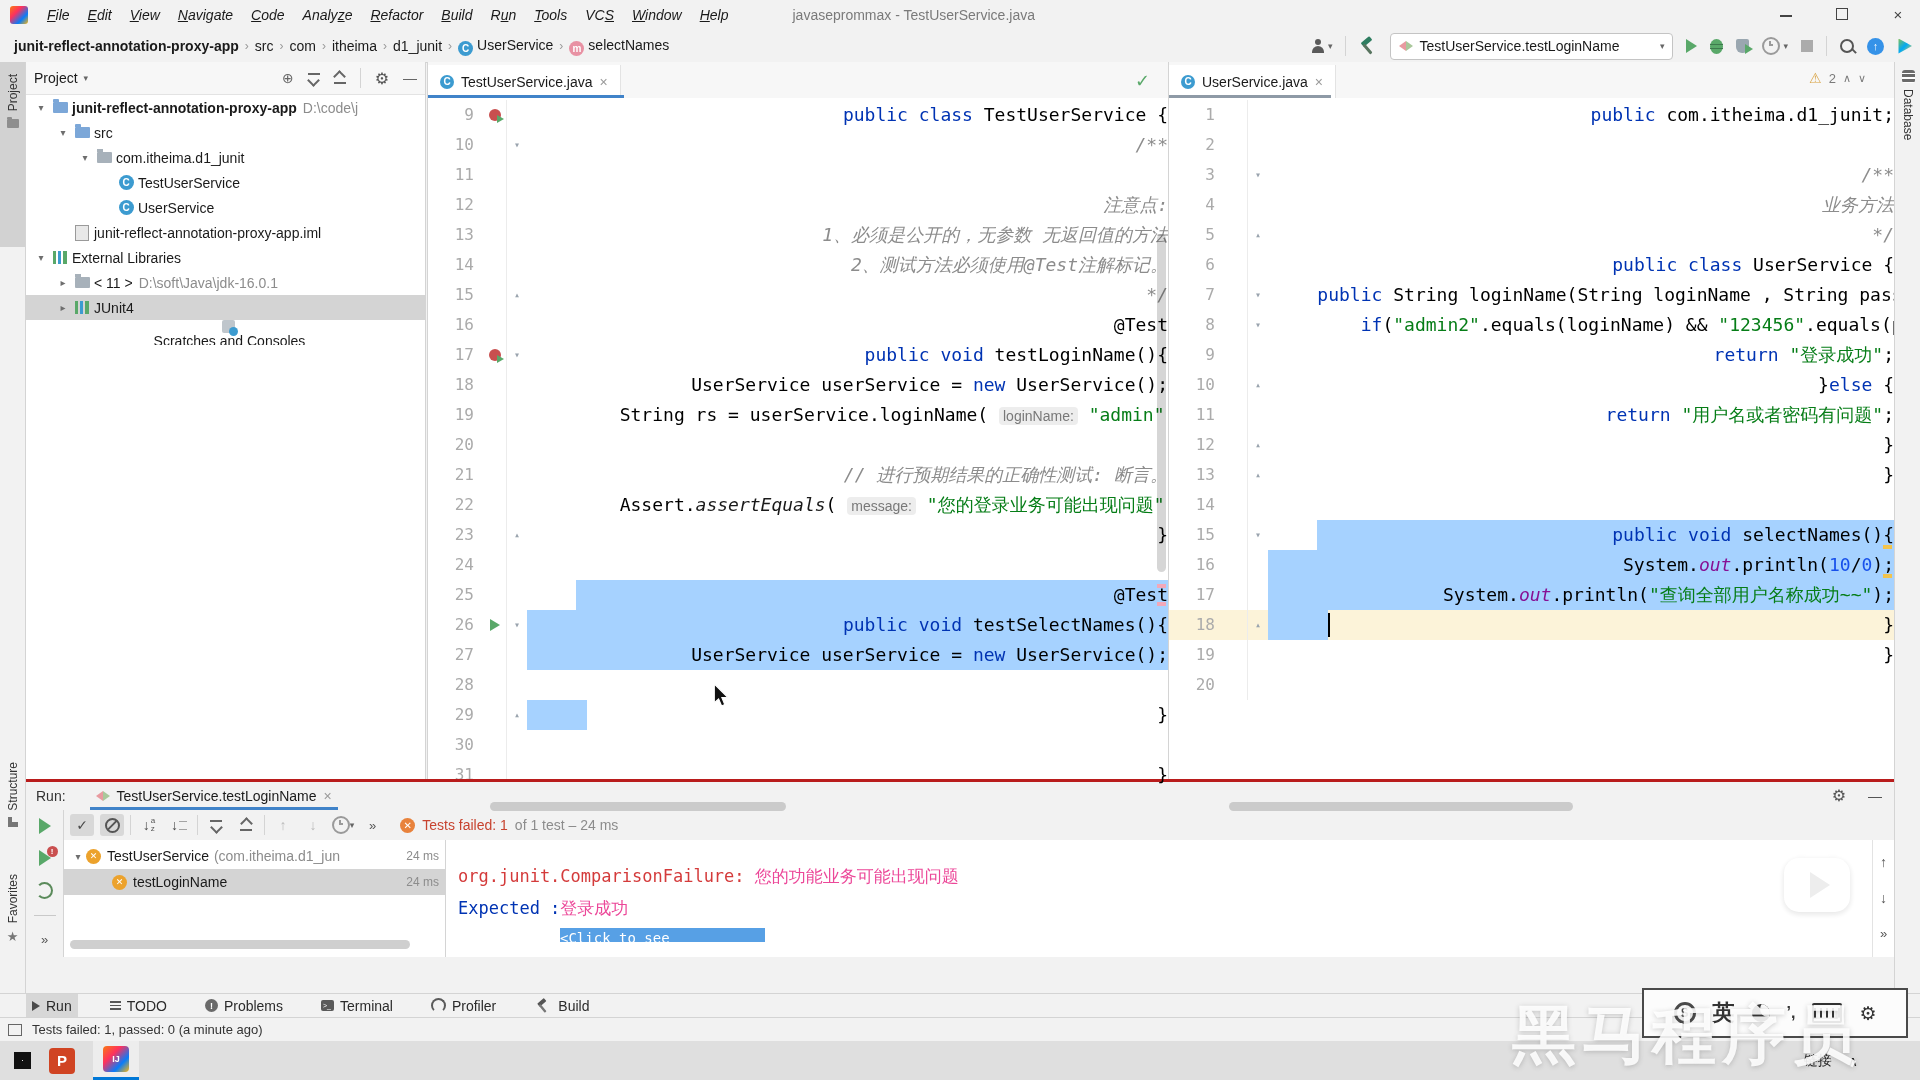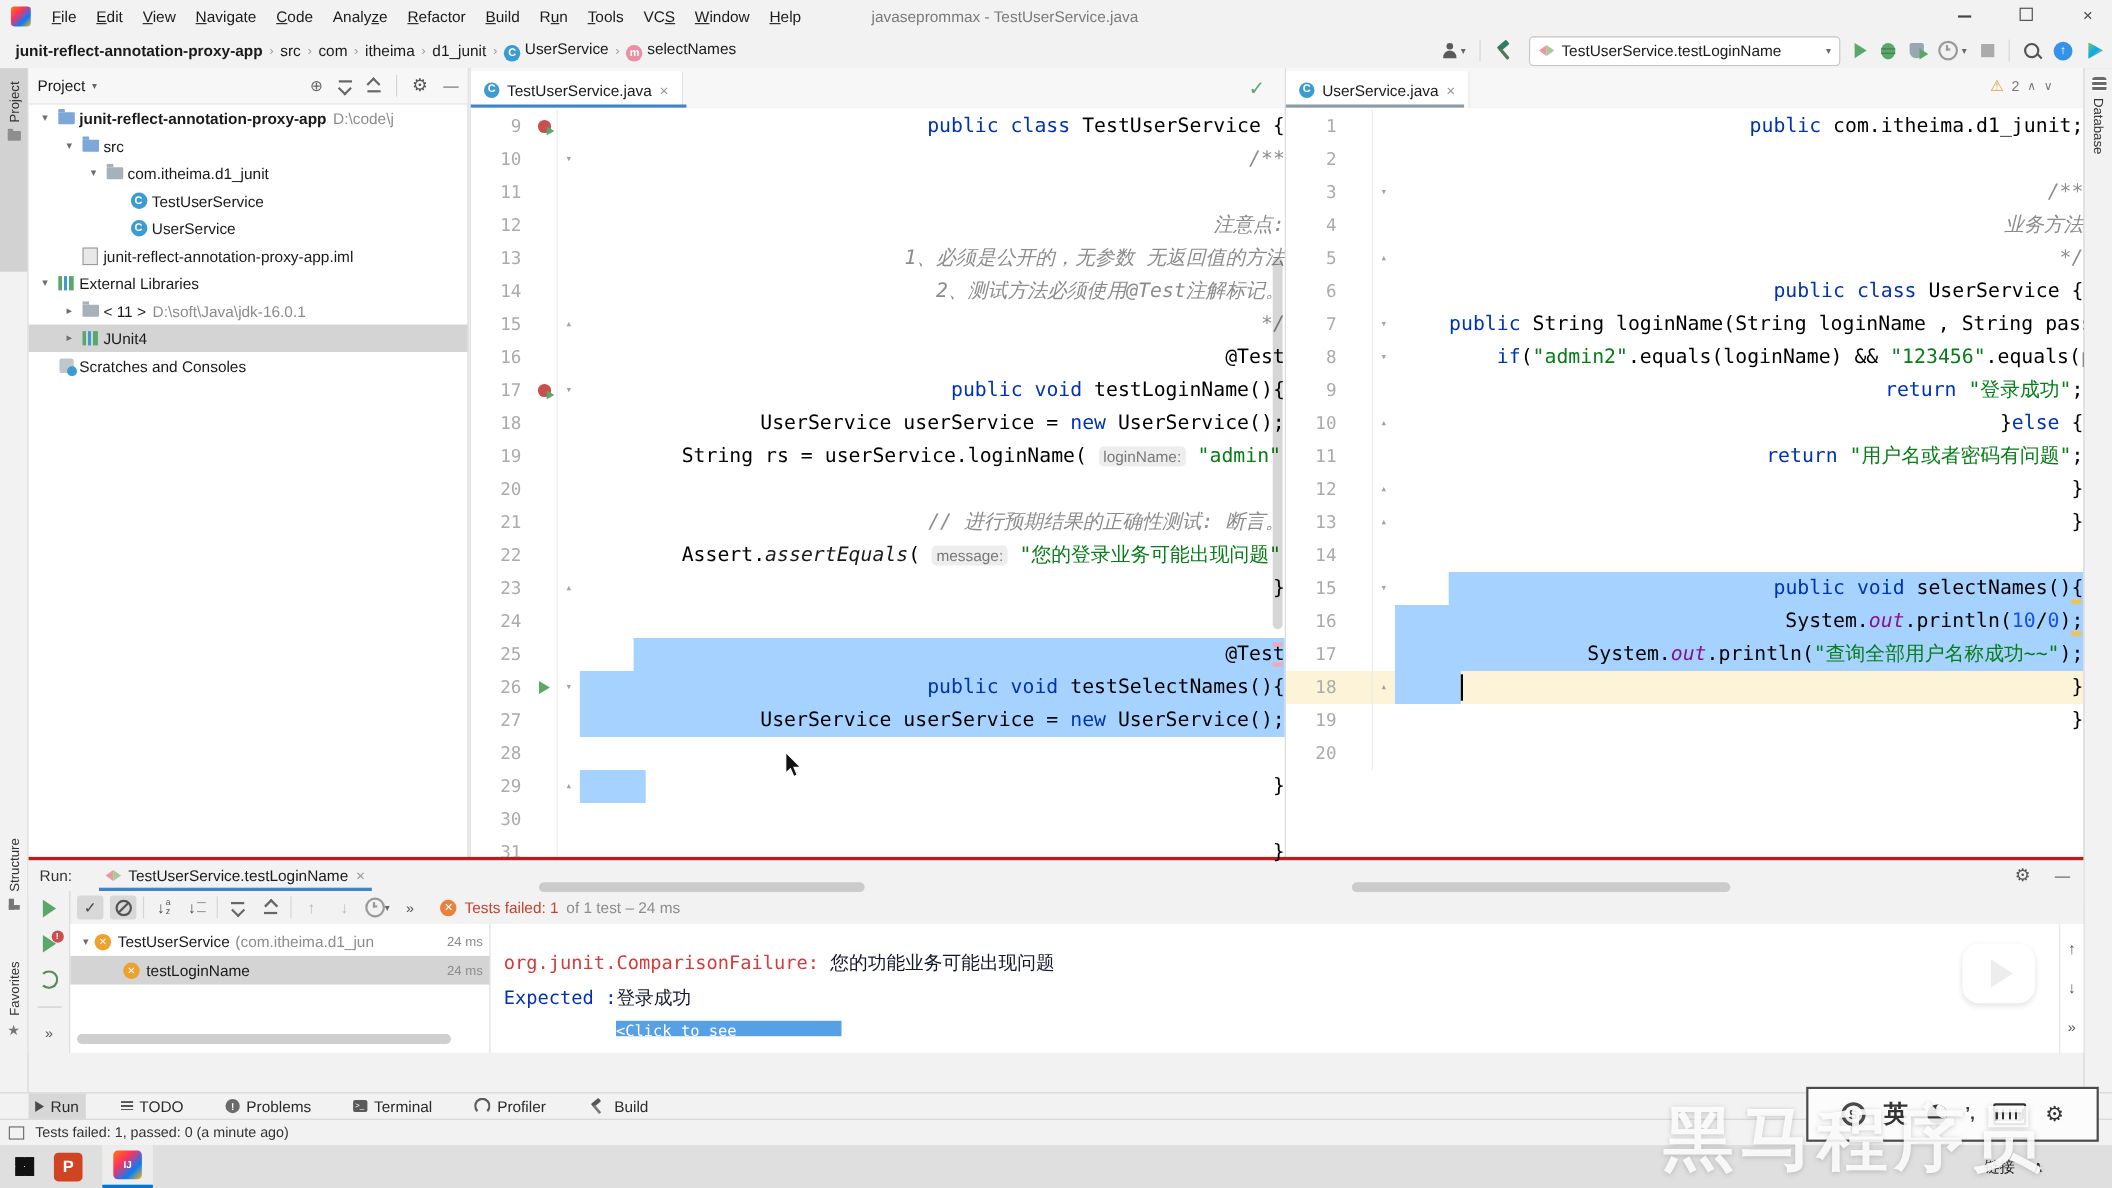--- a/index.html
+++ b/index.html
@@ -2,21 +2,21 @@
 <html><head>
 <meta charset="utf-8">
 <style>
   html,body{margin:0;padding:0;background:#888;}
   #app{position:relative;width:1920px;height:1080px;background:#F2F2F2;overflow:hidden;
        font-family:"Liberation Sans","DejaVu Sans",sans-serif;font-size:14px;color:#1a1a1a;}
   
   #titlebar{position:absolute;left:0;top:0;width:1920px;height:30px;background:#F2F2F2;display:flex;align-items:center;}
   #app-icon{width:18px;height:18px;margin:0 10px 0 10px;border-radius:3px;
     background:linear-gradient(135deg,#F97A12 0%,#FE315D 35%,#087CFA 70%,#FDB60D 100%);}
-  #menus{display:flex;}
+  #menus{display:flex;font-style:italic;}
   .menu-item{padding:0 9px;line-height:30px;cursor:default;}
   .menu-item u{text-decoration:underline;}
   #win-title{color:#7a7a7a;margin-left:55px;}
   #win-controls{position:absolute;right:14px;top:0;height:30px;display:flex;align-items:center;gap:40px;color:#444;}
   .winbtn{width:16px;text-align:center;font-size:15px;line-height:30px;}
   #btn-max .sq{display:inline-block;width:10px;height:10px;border:1.5px solid #444;}
   #btn-min .bar{display:inline-block;width:12px;height:0;border-top:2px solid #444;vertical-align:middle;}
   
   #navbar{position:absolute;left:0;top:30px;width:1920px;height:32px;border-bottom:1px solid #D4D4D4;display:flex;align-items:center;}
   #breadcrumb{display:flex;align-items:center;margin-left:12px;white-space:nowrap;}
@@ -158,21 +158,21 @@
   .rtree-row{height:26px;display:flex;align-items:center;padding-right:6px;white-space:nowrap;overflow:hidden;}
   .rtree-row.selected{background:#D4D4D4;}
   .rt-time{margin-left:auto;color:#8C8C8C;font-size:12px;flex:none;}
   .rt-extra{color:#8C8C8C;margin-left:5px;}
   .testfail{width:15px;height:15px;border-radius:50%;background:#ECA22C;color:#fff;font-size:9px;font-weight:bold;
      display:flex;align-items:center;justify-content:center;margin-right:6px;flex:none;}
   #rp-tree .hthumb{left:6px;bottom:8px;width:340px;background:#CFCFCF;}
   #rp-console{position:absolute;left:420px;top:58px;right:22px;bottom:0;background:#fff;overflow:hidden;
       font-family:"DejaVu Sans Mono","Liberation Mono",monospace;font-size:17px;padding:20px 0 0 12px;box-sizing:border-box;}
   .con-line{line-height:32px;white-space:pre;}
-  .cerr{color:#D43B3B;} .cerr2{color:#0f172a;} .cblue{color:#0033B3;}
+  .cerr{color:#D43B3B;} .cerr2{color:#ec4899;} .cblue{color:#0033B3;}
   #diff-bar{position:absolute;left:114px;top:88px;width:205px;height:14px;background:#57A0E5;overflow:hidden;color:#fff;font-size:14px;line-height:20px;}
   #rp-conbar{position:absolute;right:0;top:58px;width:22px;bottom:0;background:#fff;border-left:1px solid #E3E3E3;
       display:flex;flex-direction:column;align-items:center;padding-top:14px;gap:20px;color:#555;box-sizing:border-box;}
   
   #tools-bar{position:absolute;left:0;top:993px;width:1920px;height:24px;background:#F2F2F2;border-top:1px solid #D4D4D4;display:flex;align-items:center;box-sizing:border-box;}
   .tool-item{display:flex;align-items:center;gap:6px;margin-left:26px;height:24px;padding:0 6px;color:#2b2b2b;}
   .tool-item.active{background:#D7D7D7;}
   .ti-run{width:0;height:0;border-top:5px solid transparent;border-bottom:5px solid transparent;border-left:8px solid #4a4a4a;}
   .ti-todo{width:11px;height:9px;background:repeating-linear-gradient(#555 0 1.5px,transparent 1.5px 3.5px);}
   .ti-problem{width:13px;height:13px;border-radius:50%;background:#6a6a6a;color:#fff;font-size:9px;font-weight:bold;display:flex;align-items:center;justify-content:center;}
@@ -389,21 +389,21 @@
           <span class="p-label">&lt; 11 &gt;</span>
           <span class="p-extra">D:\soft\Java\jdk-16.0.1</span>
         </div>
         <div class="ptree-row selected" style="padding-left: 28px;">
           <span class="p-exp">▸</span>
           <span class="p-ico">
             <span class="lib-bars"></span>
           </span>
           <span class="p-label">JUnit4</span>
         </div>
-        <div class="ptree-row" style="padding-left: 6px;">
+        <div class="ptree-row" style="padding-left: 6px; flex-direction: column;">
           <span class="p-exp"></span>
           <span class="p-ico">
             <span class="scratch"></span>
           </span>
           <span class="p-label">Scratches and Consoles</span>
         </div>
       </div>
   </div>
 
   <div id="editor-left" class="editor">

